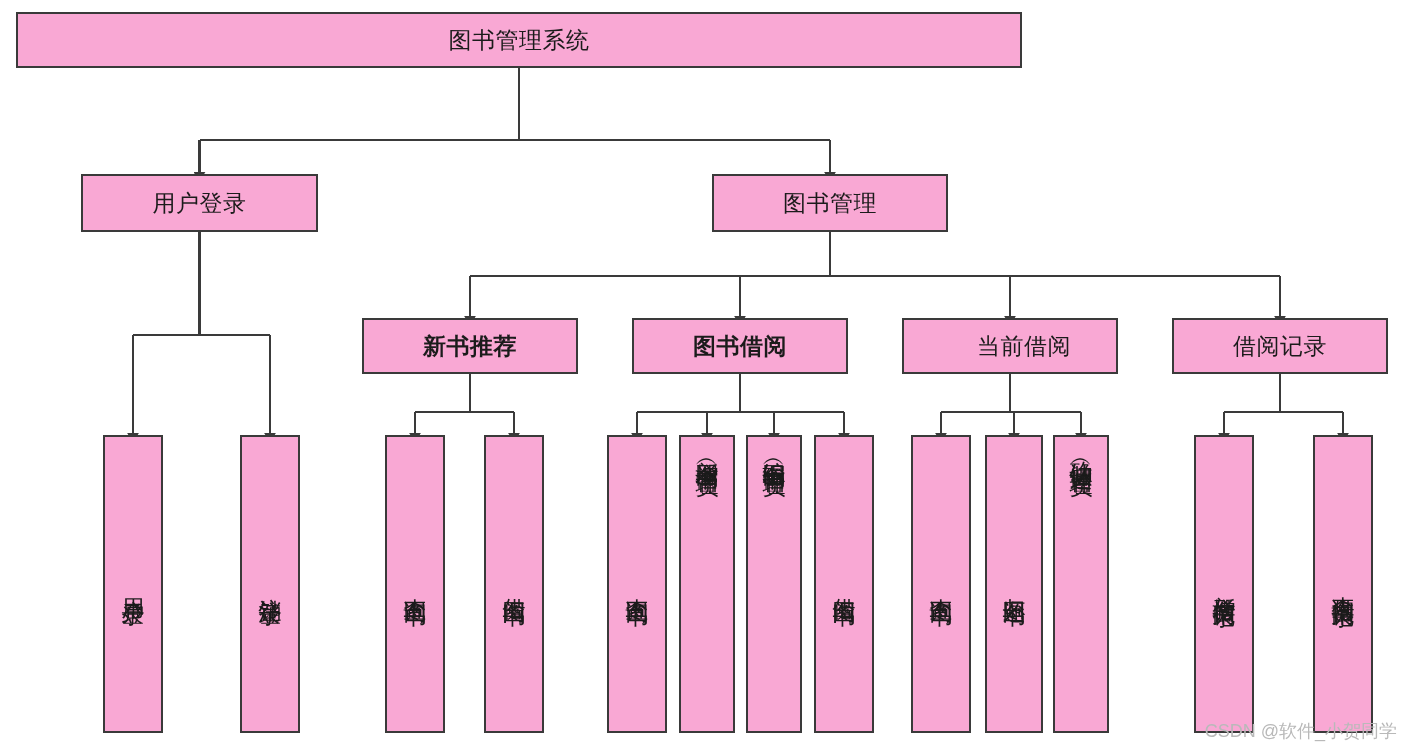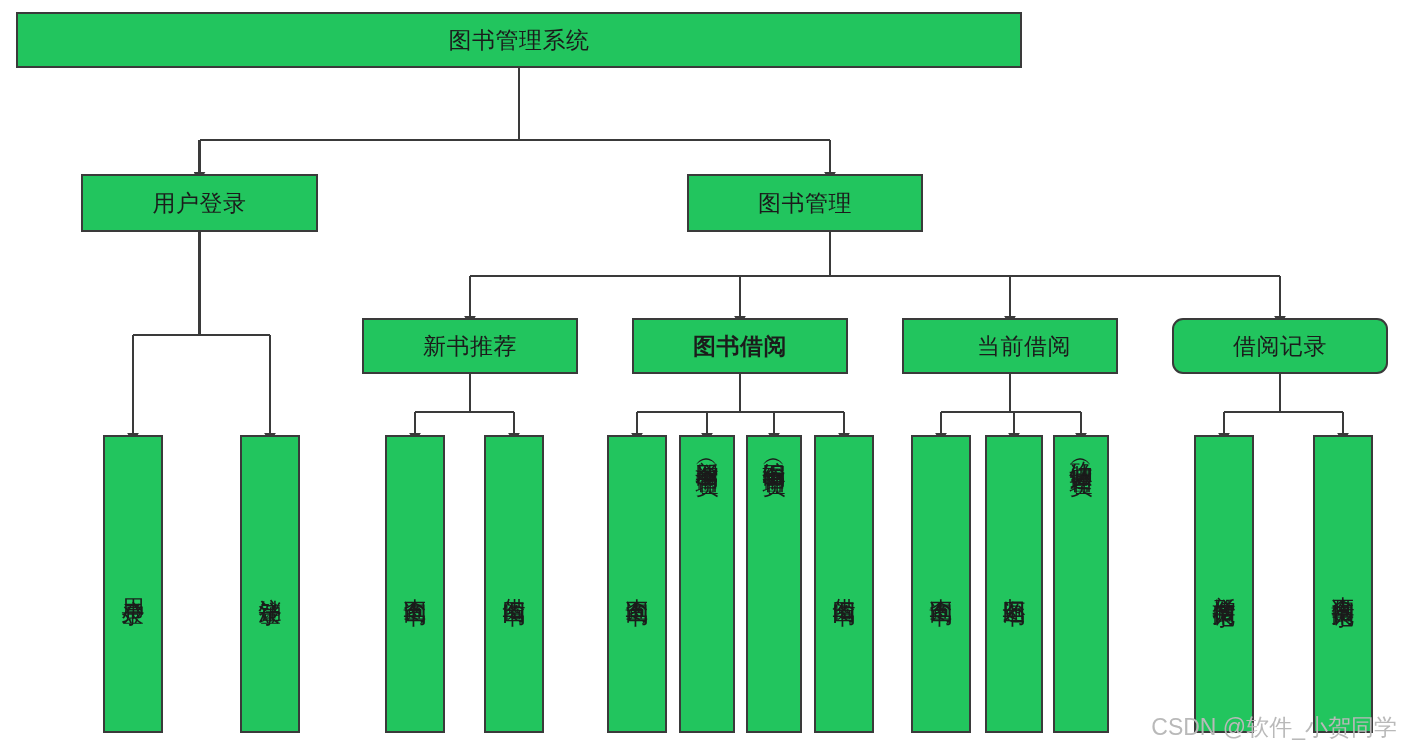--- a/index.html
+++ b/index.html
@@ -21,21 +21,21 @@
     position: absolute;
     left: 0;
     top: 0;
     width: 1405px;
     height: 747px;
     pointer-events: none;
   }
   .node {
     position: absolute;
     box-sizing: border-box;
-    background: #22c55e;
+    background: #f9a8d4;
     border: 2.5px solid #3a3a3a;
     display: flex;
     align-items: center;
     justify-content: center;
     z-index: 2;
   }
   .node-label {
     color: #1b1b1b;
     font-size: 23px;
     line-height: 1.05;
@@ -57,21 +57,21 @@
     line-height: 1;
   }
   .node.vertical.centered {
     align-items: center;
     padding-top: 0;
   }
   .watermark {
     position: absolute;
     right: 8px;
     bottom: 4px;
-    font-size: 23px;
+    font-size: 18px;
     color: #b9b9b9;
     z-index: 5;
     white-space: nowrap;
     font-family: "Liberation Sans", "DejaVu Sans", sans-serif;
   }
 </style>
 </head>
 <body>
 
 <div id="canvas">
@@ -119,33 +119,33 @@
       </g>
   </svg>
 
   <div id="node-layer">
       <div class="node" style="left: 16px; top: 12px; width: 1006px; height: 56px;">
         <span class="node-label">图书管理系统</span>
       </div>
       <div class="node" style="left: 81px; top: 174px; width: 237px; height: 58px;">
         <span class="node-label">用户登录</span>
       </div>
-      <div class="node" style="left: 687px; top: 174px; width: 236px; height: 58px;">
+      <div class="node" style="left: 712px; top: 174px; width: 236px; height: 58px;">
         <span class="node-label">图书管理</span>
       </div>
-      <div class="node" style="left: 362px; top: 318px; width: 216px; height: 56px;">
+      <div class="node" style="left: 362px; top: 318px; width: 216px; height: 56px; font-weight: bold;">
         <span class="node-label">新书推荐</span>
       </div>
       <div class="node" style="left: 632px; top: 318px; width: 216px; height: 56px; font-weight: bold;">
         <span class="node-label">图书借阅</span>
       </div>
       <div class="node" style="left: 902px; top: 318px; width: 216px; height: 56px; padding-left: 28px;">
         <span class="node-label">当前借阅</span>
       </div>
-      <div class="node" style="left: 1172px; top: 318px; width: 216px; height: 56px; border-radius: 11px;">
+      <div class="node" style="left: 1172px; top: 318px; width: 216px; height: 56px;">
         <span class="node-label">借阅记录</span>
       </div>
       <div class="node vertical centered" style="left: 103px; top: 435px; width: 60px; height: 298px;">
         <span class="node-label">用户登录</span>
       </div>
       <div class="node vertical centered" style="left: 240px; top: 435px; width: 60px; height: 298px;">
         <span class="node-label">注销登录</span>
       </div>
       <div class="node vertical centered" style="left: 385px; top: 435px; width: 60px; height: 298px;">
         <span class="node-label">查询图书</span>

